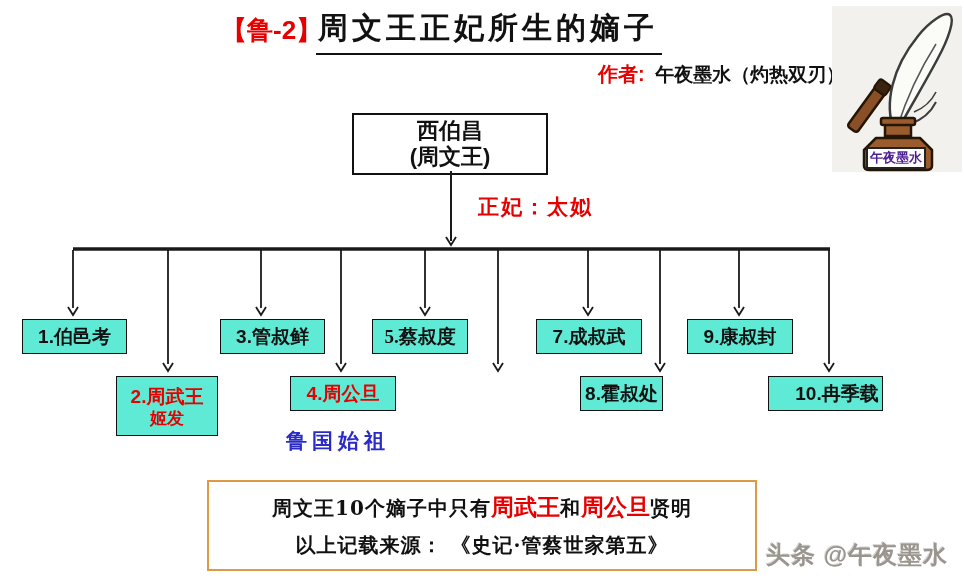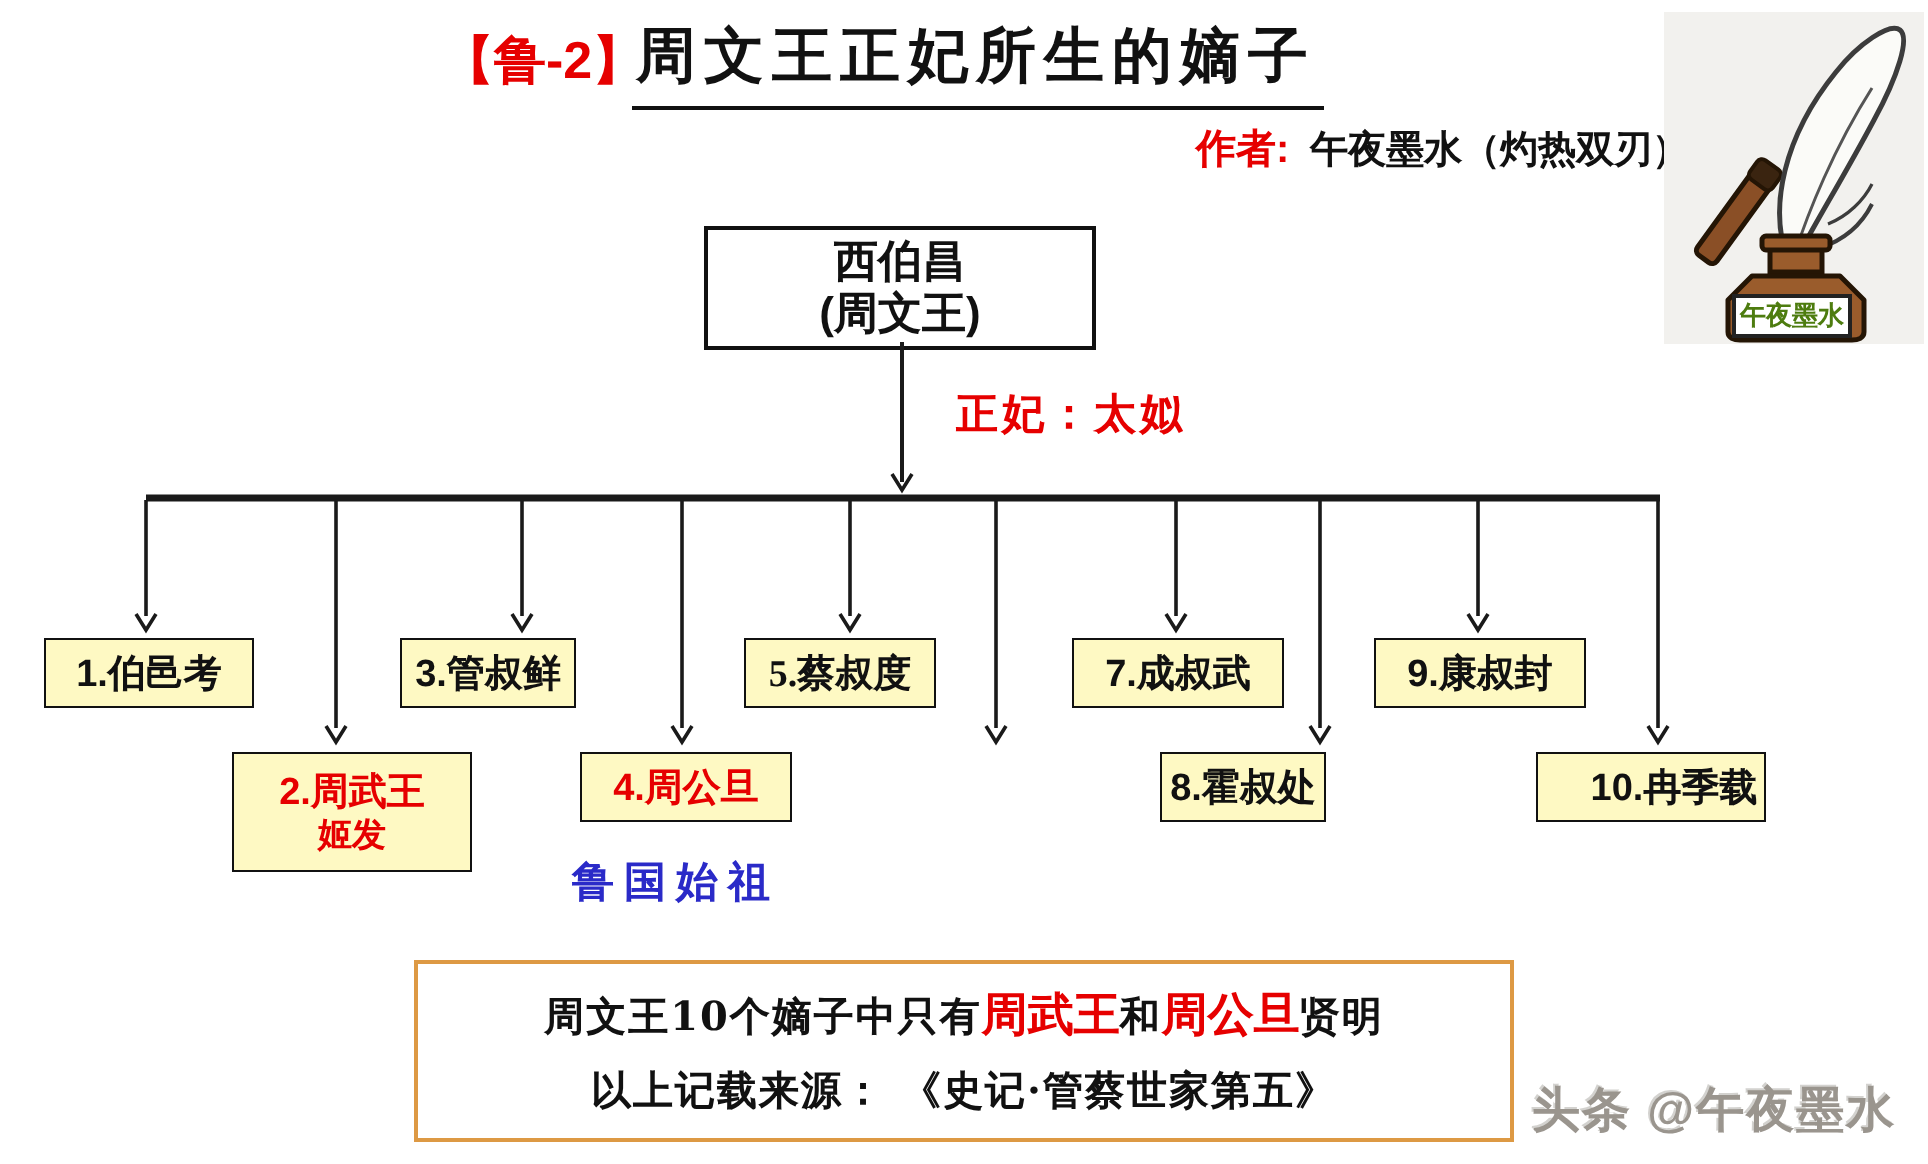--- a/index.html
+++ b/index.html
@@ -20,36 +20,36 @@
   .author-line { position:absolute; left:598px; top:61px; white-space:nowrap; }
   .author-label { font:bold 20px "Liberation Sans", sans-serif; color:var(--red); }
   .author-name  { font:bold 19px "DejaVu Serif", serif; color:#111; margin-left:6px; }
   
   .logo { position:absolute; left:832px; top:6px; width:130px; height:166px; }
   .logo svg { position:absolute; left:0; top:0; }
   .logo-label {
     position:absolute; left:34px; top:141px; width:60px; height:22px;
     background:#fff; border:2px solid #222; box-sizing:border-box;
     display:flex; align-items:center; justify-content:center;
-    font:bold 13px "Liberation Sans", sans-serif; color:#4d7c0f;
+    font:bold 13px "Liberation Sans", sans-serif; color:#4c1d95;
   }
   
   .root-box {
     position:absolute; left:352px; top:113px; width:196px; height:62px;
     border:2.5px solid #111; box-sizing:border-box; background:#fff;
     display:flex; flex-direction:column; align-items:center; justify-content:center;
     font:bold 22px "Liberation Sans", sans-serif; line-height:26px;
   }
   .consort {
     position:absolute; left:478px; top:193px;
     font:bold 21px "DejaVu Serif", serif; color:var(--red); letter-spacing:2px;
   }
   .connectors { position:absolute; left:0; top:0; }
   .cbox {
-    position:absolute; height:35px; background:#fef9c3;
+    position:absolute; height:35px; background:#5eead4;
     border:1.7px solid #111; box-sizing:border-box;
     display:flex; align-items:center; justify-content:center;
     font:bold 19px "Liberation Sans", sans-serif; color:#111; white-space:nowrap;
   }
   .row1 { top:319px; }
   .row2 { top:376px; }
   .cbox.red { color:var(--red); }
   .cbox.tall { height:60px; flex-direction:column; justify-content:center; }
   .cbox .sub { font:bold 17px "DejaVu Serif", serif; color:var(--red); line-height:20px; }
   .cbox .lbl { line-height:23px; }
@@ -138,26 +138,26 @@
       <line x1="498" y1="250" x2="498" y2="364" stroke-width="1.8"></line>
         <path d="M493 363 L498 371 L503 363" stroke-width="1.8"></path>
       <line x1="660" y1="250" x2="660" y2="364" stroke-width="1.8"></line>
         <path d="M655 363 L660 371 L665 363" stroke-width="1.8"></path>
       <line x1="829" y1="250" x2="829" y2="364" stroke-width="1.8"></line>
         <path d="M824 363 L829 371 L834 363" stroke-width="1.8"></path>
     </g>
   </svg>
 
   <div class="cbox row1" style="left:22px;  width:105px;">1.伯邑考</div>
-  <div class="cbox row1" style="left:200px; width:88px;">3.管叔鲜</div>
+  <div class="cbox row1" style="left:220px; width:105px;">3.管叔鲜</div>
   <div class="cbox row1" style="left:372px; width:96px;font-family:Liberation Serif, serif;">5.蔡叔度</div>
   <div class="cbox row1" style="left:536px; width:106px;">7.成叔武</div>
   <div class="cbox row1" style="left:687px; width:106px;">9.康叔封</div>
 
-  <div class="cbox row2 red tall" style="left:116px; width:120px;">
+  <div class="cbox row2 red tall" style="left:116px; width:102px;">
     <div class="lbl">2.周武王</div>
     <div class="sub">姬发</div>
   </div>
   <div class="cbox row2 red" style="left:290px; width:106px;">4.周公旦</div>
   <div class="cbox row2" style="left:580px; width:83px;">8.霍叔处</div>
   <div class="cbox row2" style="left:768px; width:115px;padding-left:23px;">10.冉季载</div>
 
   <span class="annotation">鲁国始祖</span>
 
   <div class="note-box">

